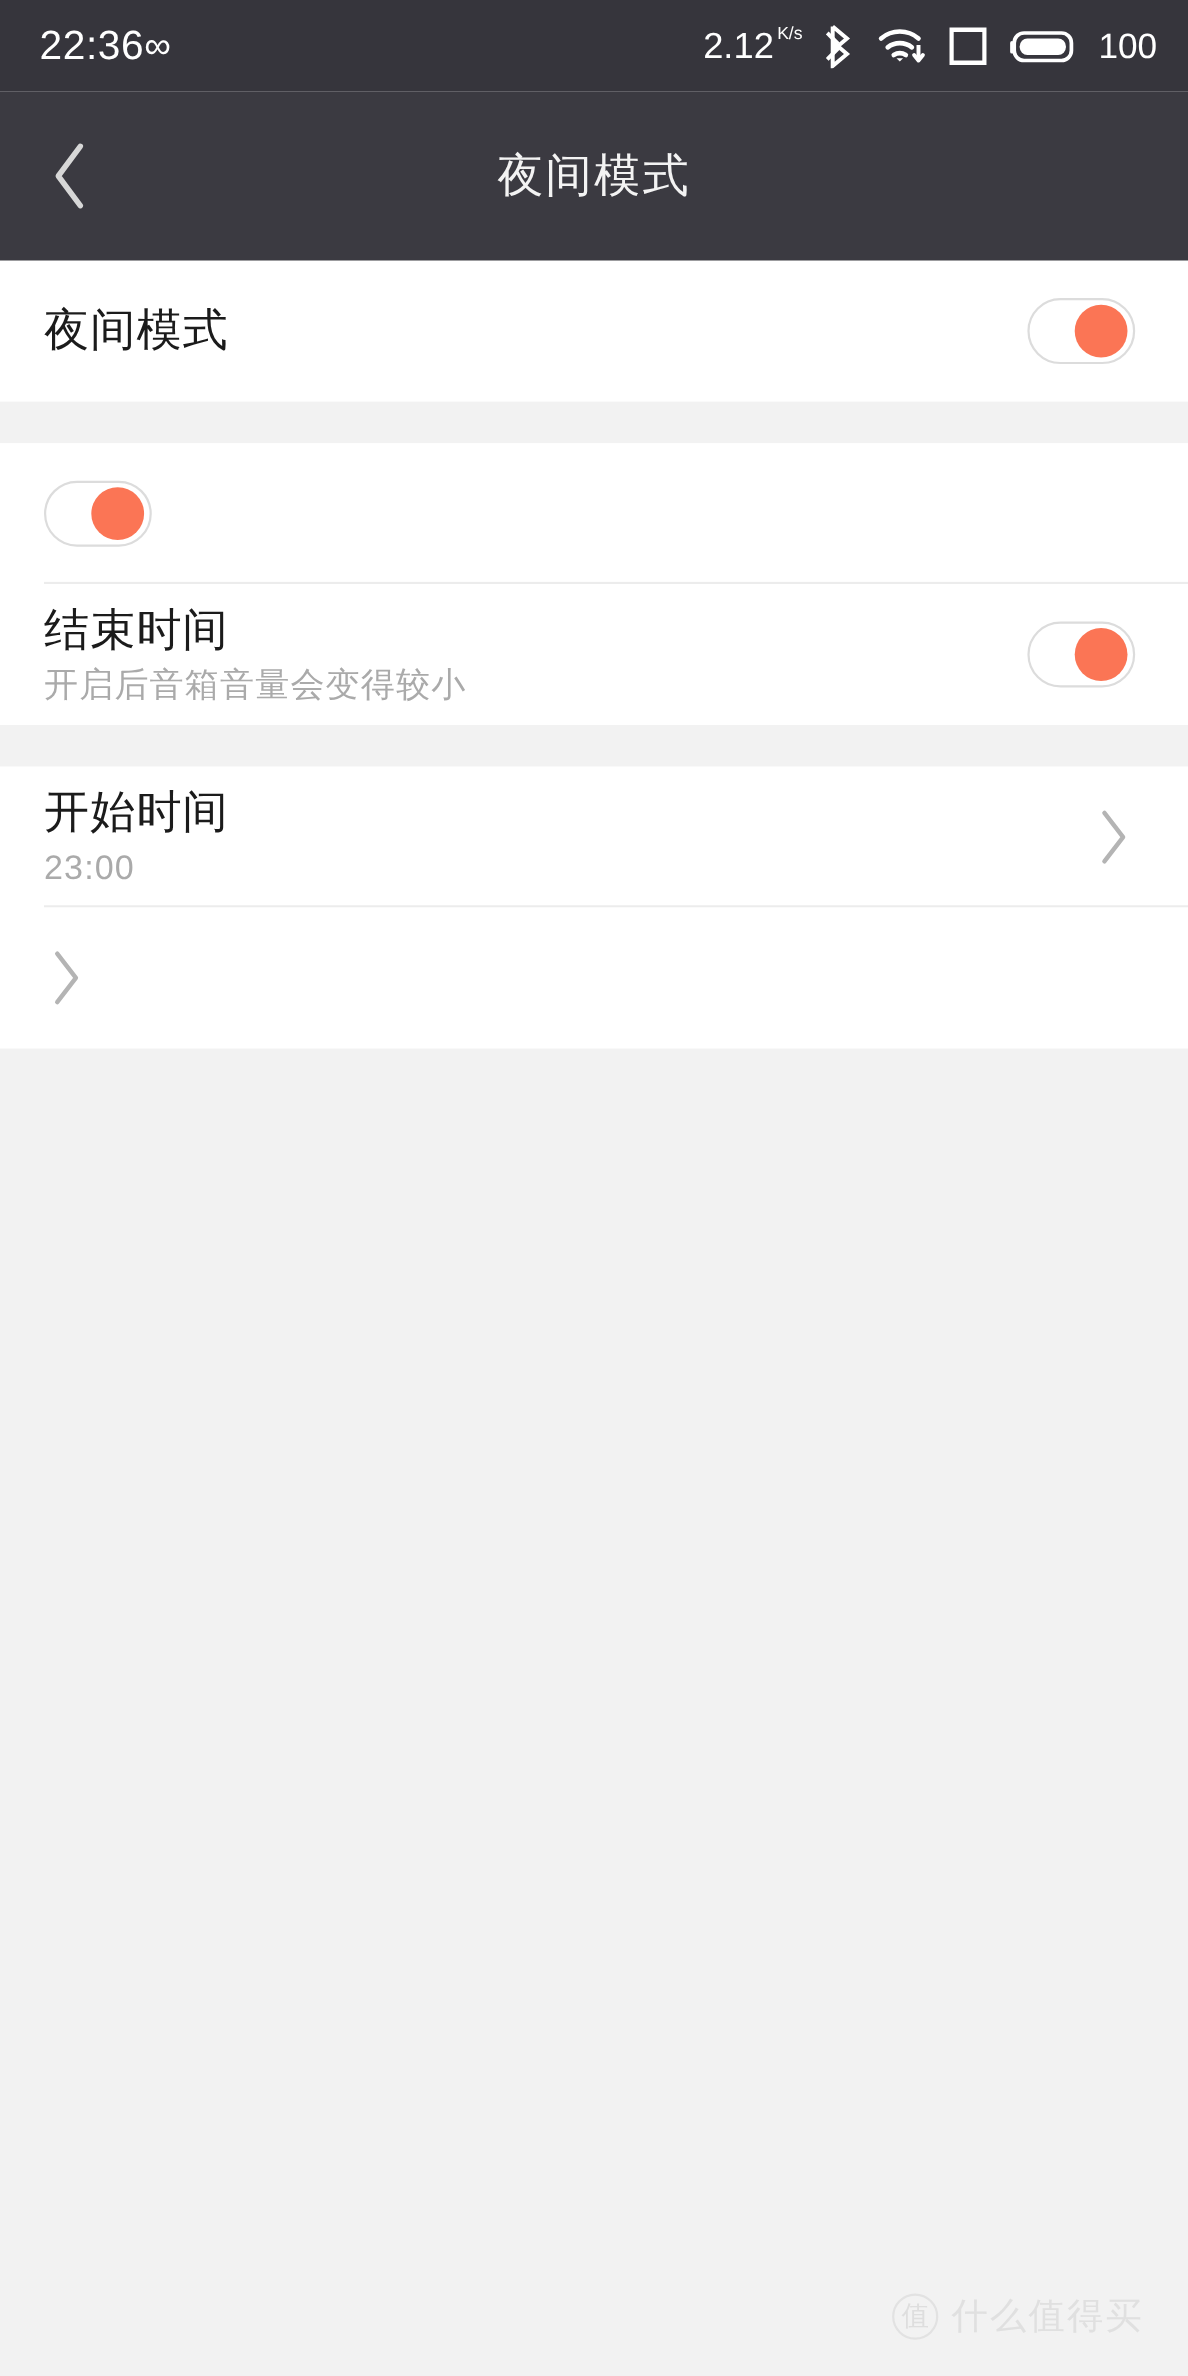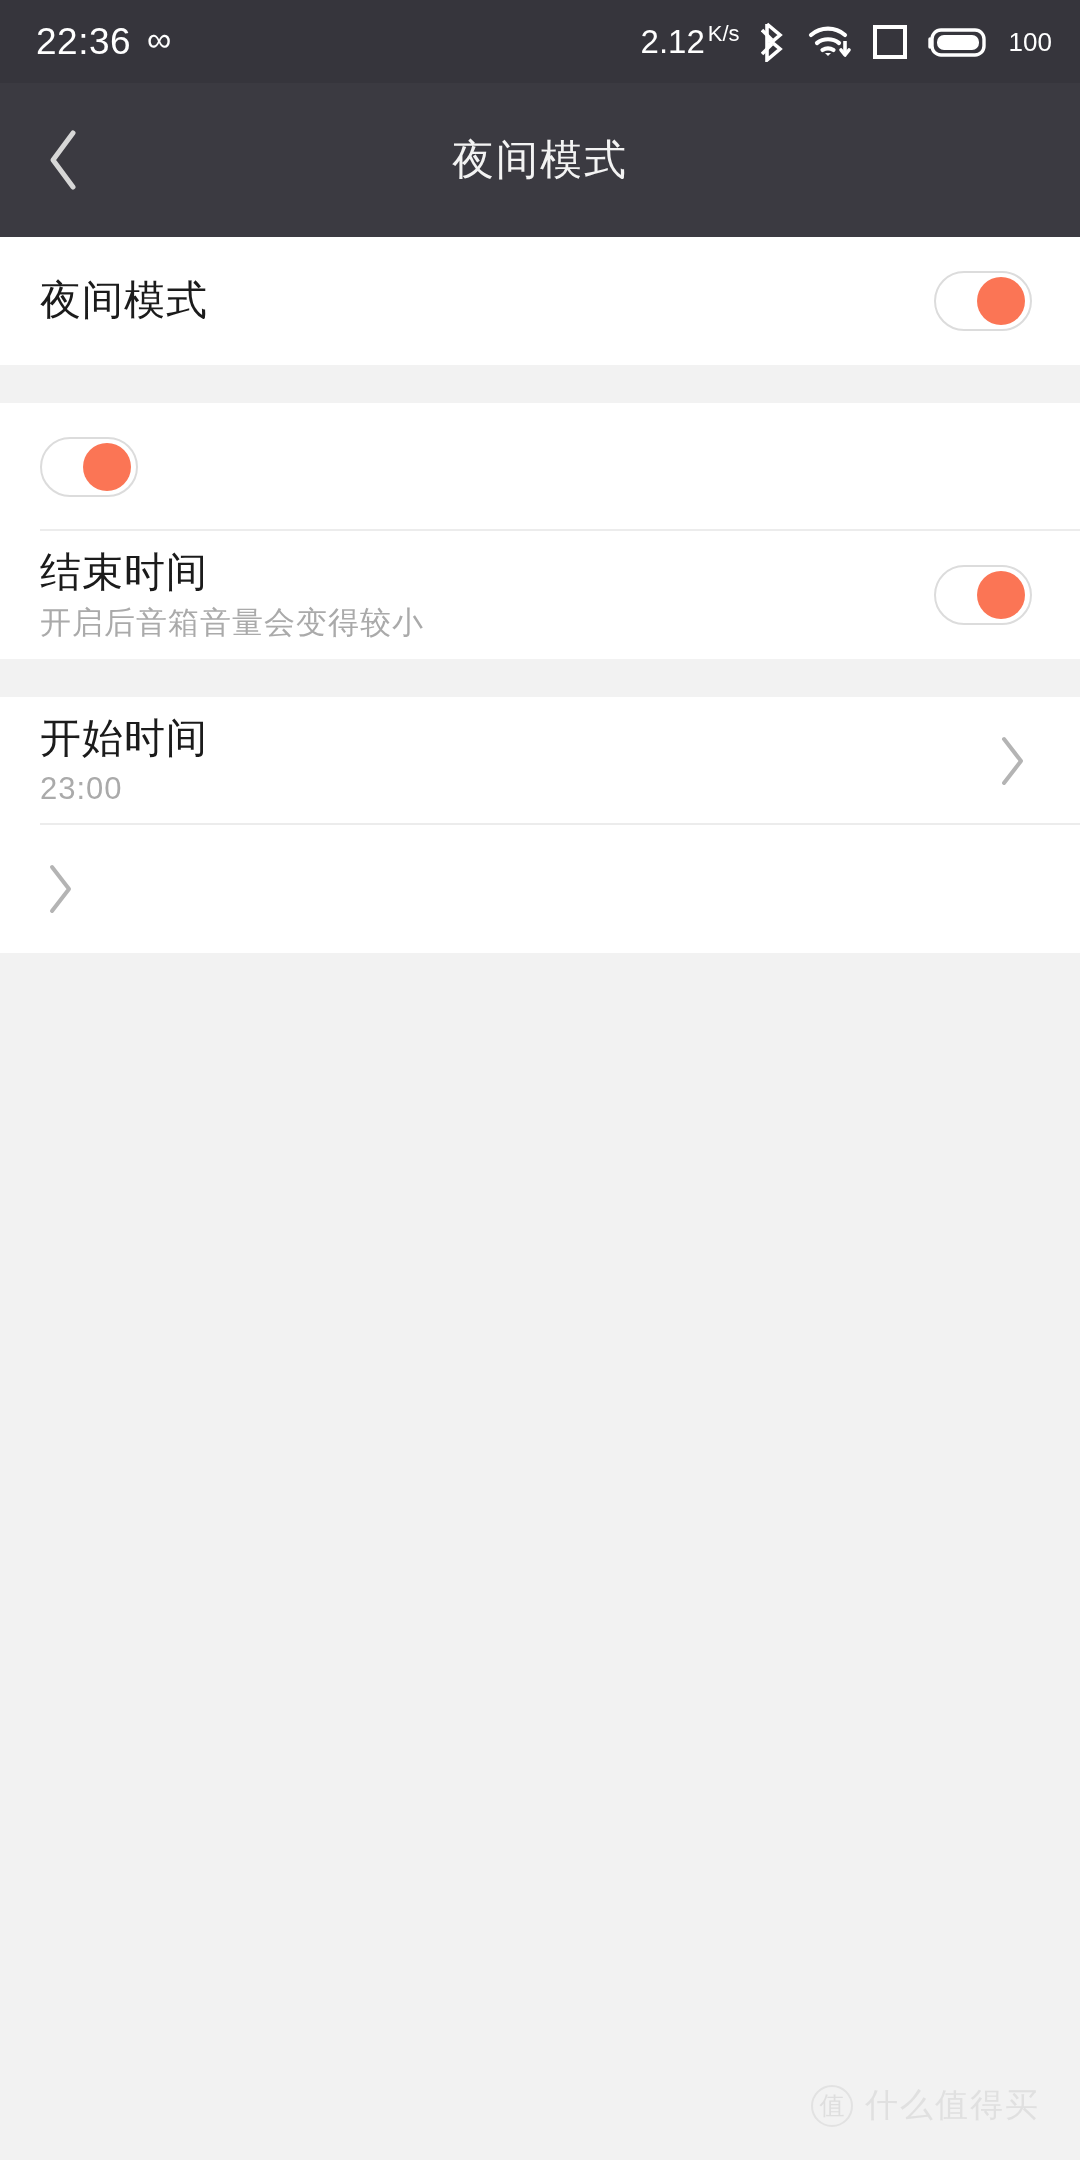--- a/index.html
+++ b/index.html
@@ -12,33 +12,33 @@
   #screen { position:relative; width:1080px; height:2160px; background:#f2f2f2; }
 
   
   .statusbar {
     position:relative; height:83px; width:100%;
     background:#36353c;
     display:flex; align-items:center;
     padding:0 28px 0 36px;
     color:#fff;
   }
-  .sb-left { display:flex; align-items:flex-start; gap:16px; }
+  .sb-left { display:flex; align-items:flex-end; }
   .sb-clock { font-size:37px; letter-spacing:0.5px; font-weight:400; line-height:1; }
   .sb-infinity { font-size:34px; line-height:1; position:relative; top:-1px; }
   .sb-right { margin-left:auto; display:flex; align-items:center; gap:21px; }
   .sb-speed {
     display:flex; align-items:flex-start; font-size:33px; line-height:1;
   }
   .sb-speed .num { line-height:1; }
   .sb-speed .unit {
-    font-size:22px; line-height:1; margin-left:3px; position:relative; top:-2px;
+    font-size:16px; line-height:1; margin-left:3px; position:relative; top:-2px;
   }
   .sb-icon { display:flex; align-items:center; justify-content:center; }
-  .sb-batt-text { font-size:26px; line-height:1; margin-left:-2px; }
+  .sb-batt-text { font-size:32px; line-height:1; margin-left:-2px; }
 
   
   .titlebar {
     position:relative; height:154px; width:100%;
     background:#3b3a41;
     display:flex; align-items:center;
   }
   .back-btn {
     position:absolute; left:0; top:0; height:100%; width:132px;
     display:flex; align-items:center; justify-content:center;

